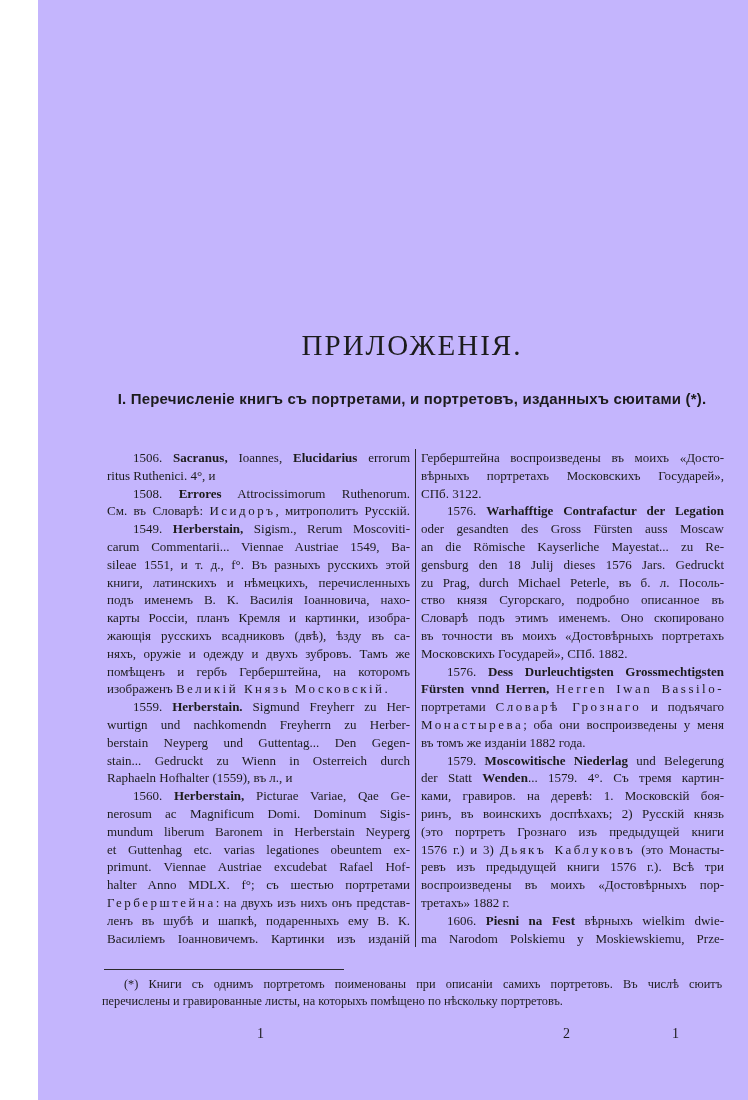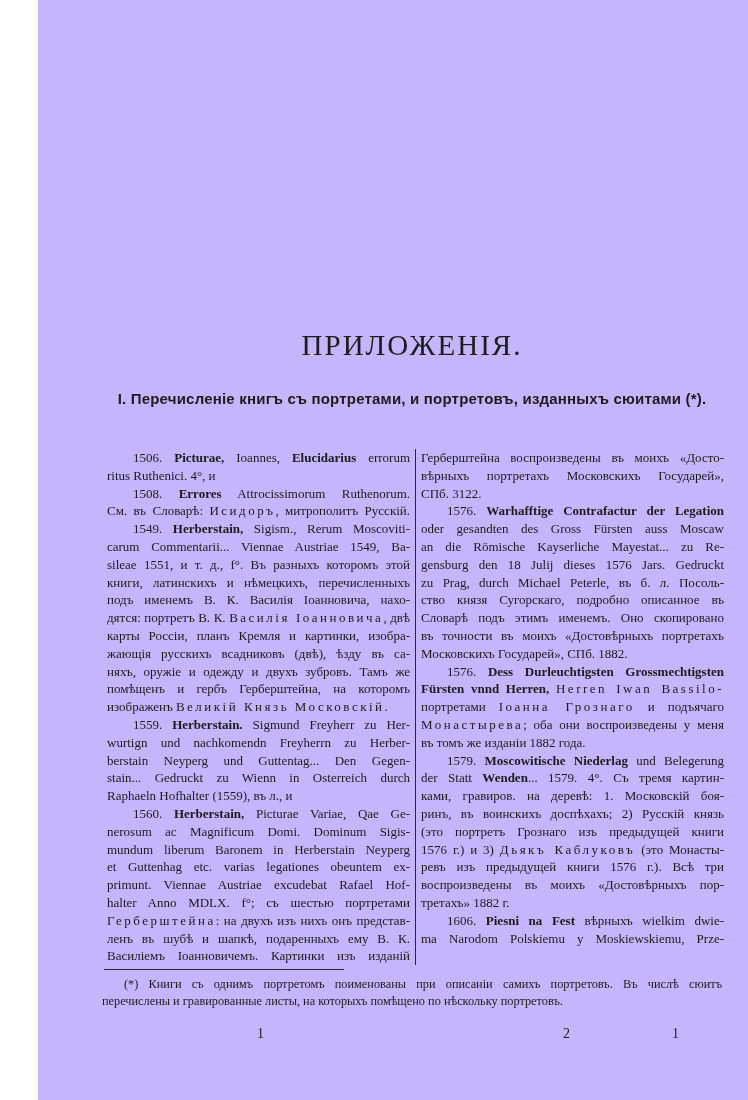--- a/index.html
+++ b/index.html
@@ -59,30 +59,29 @@
 <body>
 
 <div class="page">
 
   <div class="title">ПРИЛОЖЕНІЯ.</div>
 
   <div class="subtitle">I. Перечисленіе книгъ съ портретами, и портретовъ, изданныхъ сюитами (*).</div>
 
   <div class="cols">
     <div class="col">
-        <div class="ln ind"><span>1506. </span><span class="b">Picturae,</span><span> Ioannes, </span><span class="b">Elucidarius</span><span> errorum</span></div>
+        <div class="ln ind"><span>1506. </span><span class="b">Sacranus,</span><span> Ioannes, </span><span class="b">Elucidarius</span><span> errorum</span></div>
         <div class="ln end"><span>ritus Ruthenici. 4°, и</span></div>
         <div class="ln ind"><span>1508. </span><span class="b">Errores</span><span> Attrocissimorum Ruthenorum.</span></div>
         <div class="ln"><span>См. въ Словарѣ: </span><span class="sp">Исидоръ</span><span>, митрополитъ Русскій.</span></div>
         <div class="ln ind"><span>1549. </span><span class="b">Herberstain,</span><span> Sigism., Rerum Moscoviti-</span></div>
         <div class="ln"><span>carum Commentarii... Viennae Austriae 1549, Ba-</span></div>
-        <div class="ln"><span>sileae 1551, и т. д., f°. Въ разныхъ которомъ этой</span></div>
+        <div class="ln"><span>sileae 1551, и т. д., f°. Въ разныхъ русскихъ этой</span></div>
         <div class="ln"><span>книги, латинскихъ и нѣмецкихъ, перечисленныхъ</span></div>
         <div class="ln"><span>подъ именемъ В. К. Василія Іоанновича, нахо-</span></div>
-        <div class="ln"><span>дятся: портретъ В. К. </span><span class="sp">Василія Іоанновича</span><span>, двѣ</span></div>
         <div class="ln"><span>карты Россіи, планъ Кремля и картинки, изобра-</span></div>
         <div class="ln"><span>жающія русскихъ всадниковъ (двѣ), ѣзду въ са-</span></div>
         <div class="ln"><span>няхъ, оружіе и одежду и двухъ зубровъ. Тамъ же</span></div>
         <div class="ln"><span>помѣщенъ и гербъ Герберштейна, на которомъ</span></div>
         <div class="ln end"><span>изображенъ </span><span class="sp">Великій Князь Московскій</span><span>.</span></div>
         <div class="ln ind"><span>1559. </span><span class="b">Herberstain.</span><span> Sigmund Freyherr zu Her-</span></div>
         <div class="ln"><span>wurtign und nachkomendn Freyherrn zu Herber-</span></div>
         <div class="ln"><span>berstain Neyperg und Guttentag... Den Gegen-</span></div>
         <div class="ln"><span>stain... Gedruckt zu Wienn in Osterreich durch</span></div>
         <div class="ln end"><span>Raphaeln Hofhalter (1559), въ л., и</span></div>
@@ -105,21 +104,21 @@
         <div class="ln"><span>oder gesandten des Gross Fürsten auss Moscaw</span></div>
         <div class="ln"><span>an die Römische Kayserliche Mayestat... zu Re-</span></div>
         <div class="ln"><span>gensburg den 18 Julij dieses 1576 Jars. Gedruckt</span></div>
         <div class="ln"><span>zu Prag, durch Michael Peterle, въ б. л. Посоль-</span></div>
         <div class="ln"><span>ство князя Сугорскаго, подробно описанное въ</span></div>
         <div class="ln"><span>Словарѣ подъ этимъ именемъ. Оно скопировано</span></div>
         <div class="ln"><span>въ точности въ моихъ «Достовѣрныхъ портретахъ</span></div>
         <div class="ln end"><span>Московскихъ Государей», СПб. 1882.</span></div>
         <div class="ln ind"><span>1576. </span><span class="b">Dess Durleuchtigsten Grossmechtigsten</span></div>
         <div class="ln"><span class="b">Fürsten vnnd Herren,</span><span> </span><span class="sp">Herren Iwan Bassilo-</span></div>
-        <div class="ln"><span>портретами </span><span class="sp">Іоанна Грознаго</span><span> и подъячаго</span></div>
+        <div class="ln"><span>портретами </span><span class="sp">Словарѣ Грознаго</span><span> и подъячаго</span></div>
         <div class="ln"><span class="sp">Монастырева</span><span>; оба они воспроизведены у меня</span></div>
         <div class="ln end"><span>въ томъ же изданіи 1882 года.</span></div>
         <div class="ln ind"><span>1579. </span><span class="b">Moscowitische Niederlag</span><span> und Belegerung</span></div>
         <div class="ln"><span>der Statt </span><span class="b">Wenden</span><span>... 1579. 4°. Съ тремя картин-</span></div>
         <div class="ln"><span>ками, гравиров. на деревѣ: 1. Московскій боя-</span></div>
         <div class="ln"><span>ринъ, въ воинскихъ доспѣхахъ; 2) Русскій князь</span></div>
         <div class="ln"><span>(это портретъ Грознаго изъ предыдущей книги</span></div>
         <div class="ln"><span>1576 г.) и 3) </span><span class="sp">Дьякъ Каблуковъ</span><span> (это Монасты-</span></div>
         <div class="ln"><span>ревъ изъ предыдущей книги 1576 г.). Всѣ три</span></div>
         <div class="ln"><span>воспроизведены въ моихъ «Достовѣрныхъ пор-</span></div>

